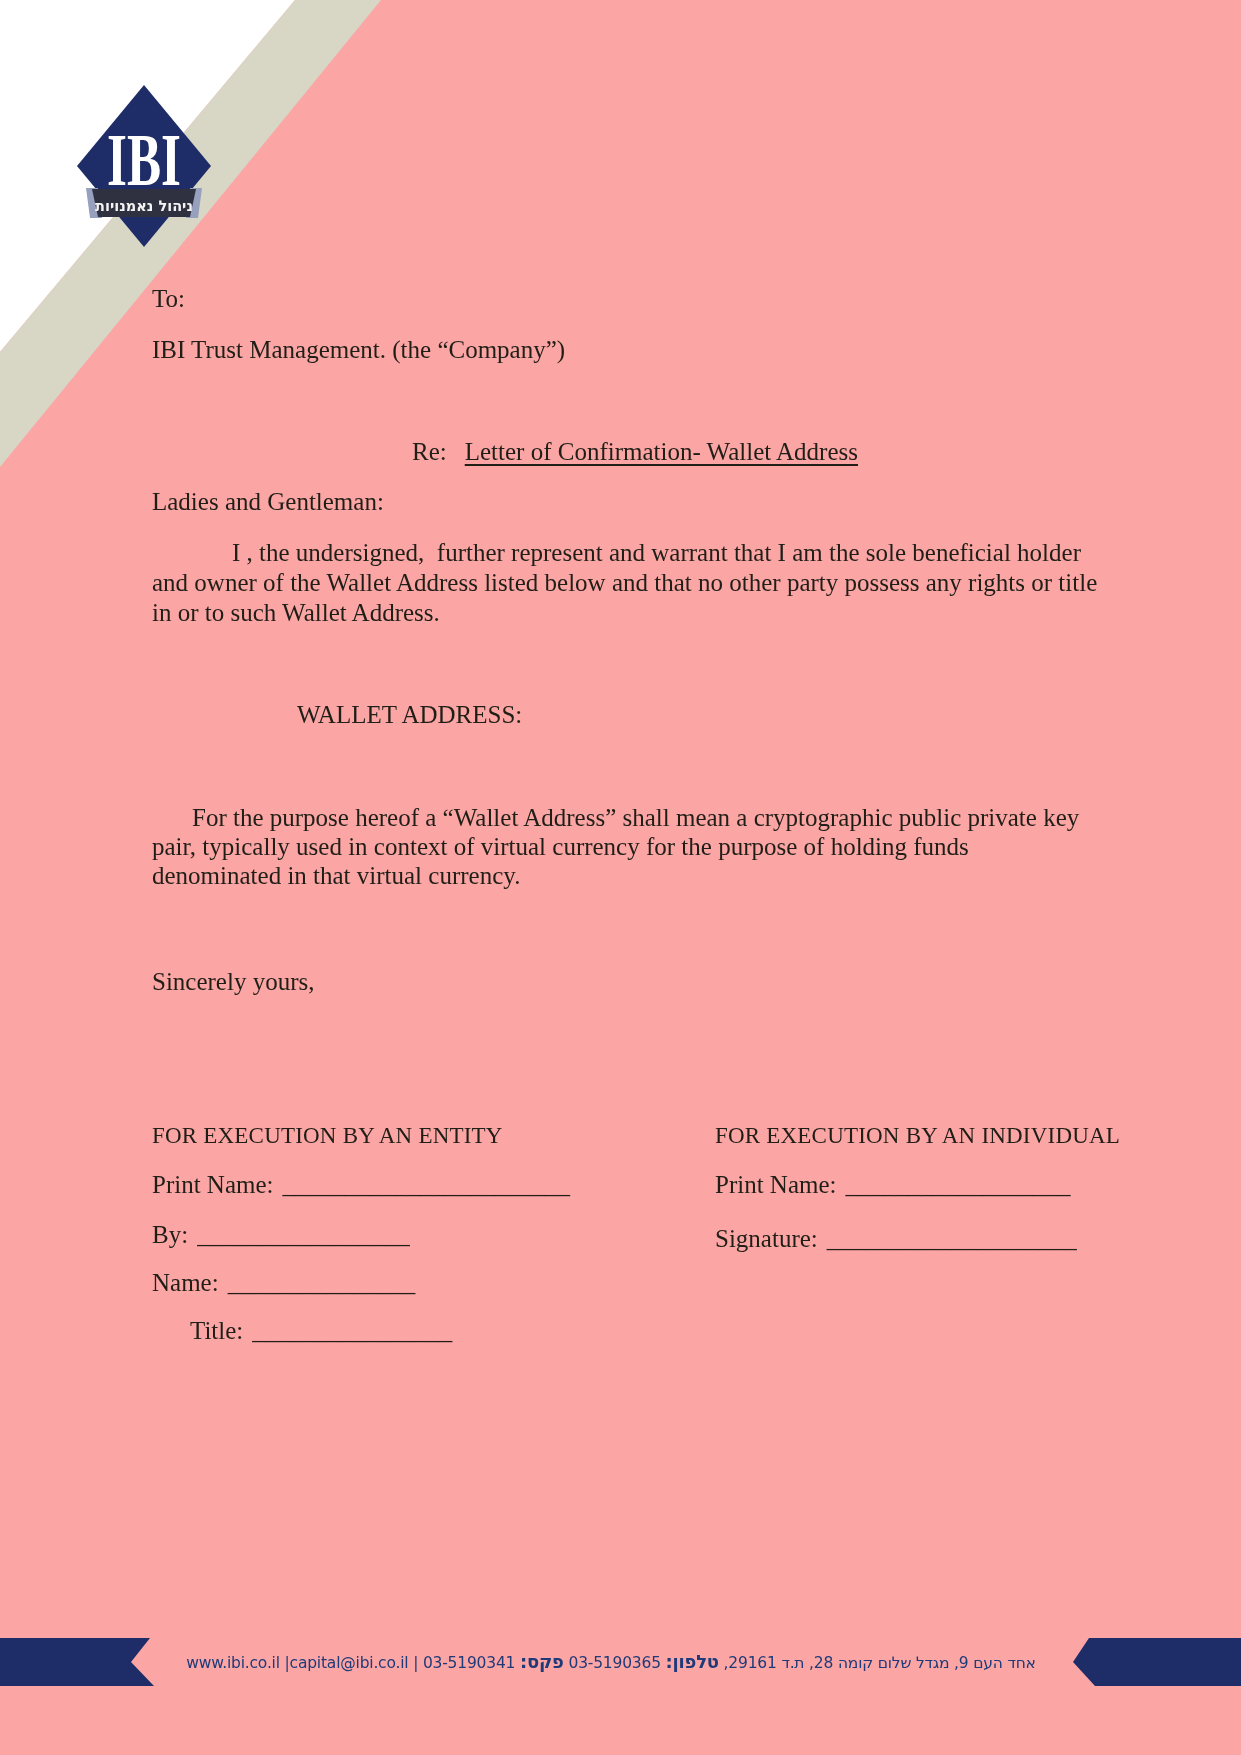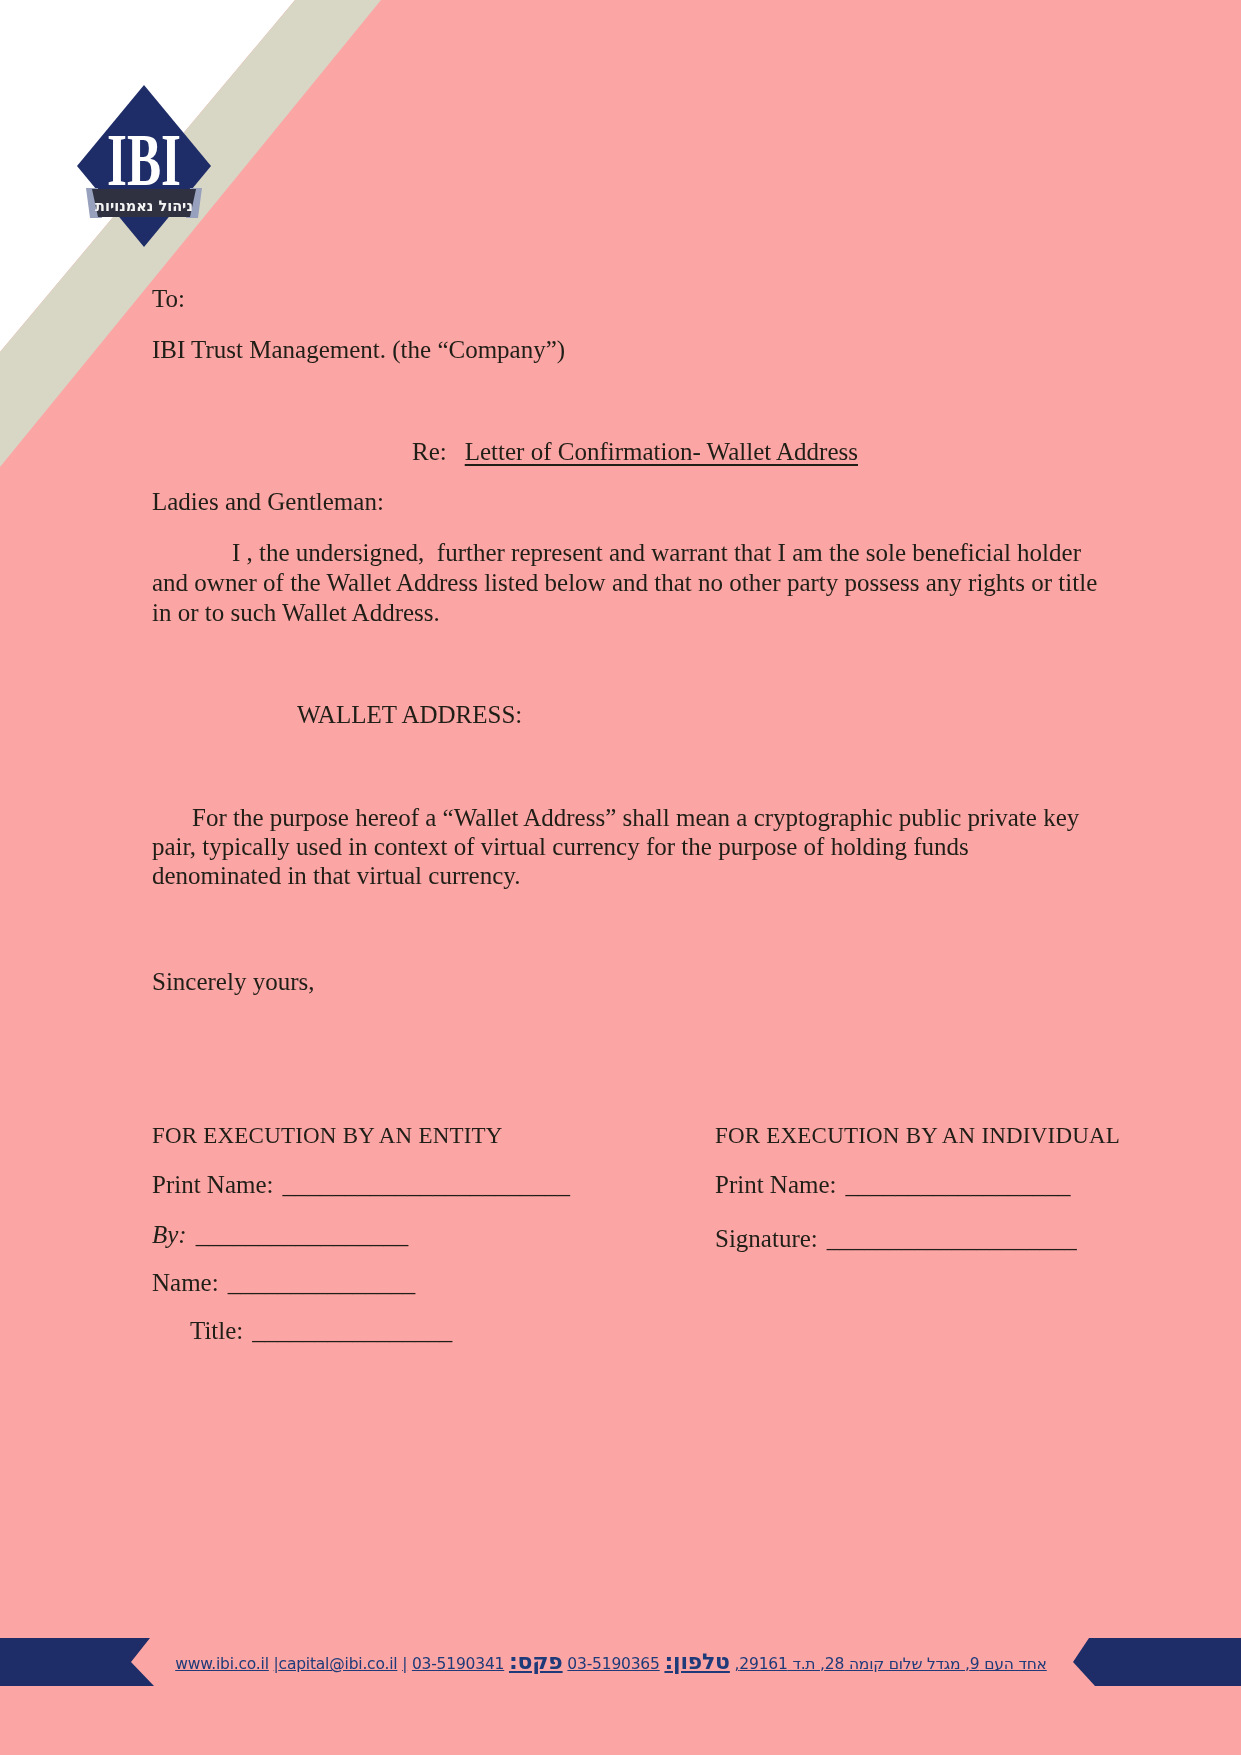--- a/index.html
+++ b/index.html
@@ -44,22 +44,22 @@
     background:#1e2d68;
     clip-path:polygon(16px 0,168px 0,168px 48px,22px 48px,0 24px);
   }
   .footer-text{
     position:absolute;left:162px;top:1646px;width:898px;height:34px;
     text-align:center;direction:rtl;
     font-family:"DejaVu Sans","Liberation Sans",sans-serif;
     font-size:15.5px;line-height:32px;color:#1e3a78;
     letter-spacing:-0.2px;white-space:nowrap;
   }
-  .footer-text span{unicode-bidi:isolate;text-decoration:underline;}
-  .footer-text .b{font-weight:bold;font-size:22px;}
+  .footer-text span{unicode-bidi:isolate;}
+  .footer-text .b{font-weight:bold;font-size:18px;}
 </style>
 </head>
 <body>
 
 <div class="page">
 
   <div class="bg-white"></div>
   <div class="bg-stripe"></div>
 
   <div class="logo">
@@ -88,21 +88,21 @@
 
   <div class="tb" style="left:152px;top:967px;">Sincerely yours,</div>
 
   <div class="tb exec-heading" style="left:152px;top:1121px;">FOR EXECUTION BY AN ENTITY</div>
   <div class="tb exec-heading" style="left:715px;top:1121px;">FOR EXECUTION BY AN INDIVIDUAL</div>
 
   <div class="tb exec-row" style="left:152px;top:1170px;"><span>Print Name:</span><span class="blank">_______________________</span></div>
 
   <div class="tb exec-row" style="left:715px;top:1170px;"><span>Print Name:</span><span class="blank">__________________</span></div>
 
-  <div class="tb exec-row" style="left:152px;top:1220px;font-style:italic;"><span>By:</span><span class="blank">_________________</span></div>
+  <div class="tb exec-row" style="left:152px;top:1220px;"><span>By:</span><span class="blank">_________________</span></div>
 
   <div class="tb exec-row" style="left:715px;top:1224px;"><span>Signature:</span><span class="blank">____________________</span></div>
 
   <div class="tb exec-row" style="left:152px;top:1268px;"><span>Name:</span><span class="blank">_______________</span></div>
 
   <div class="tb exec-row" style="left:148px;top:1316px;margin-left:42px;"><span>Title:</span><span class="blank">________________</span></div>
 
   <div class="footer-bar-left"></div>
   <div class="footer-bar-right"></div>
 

